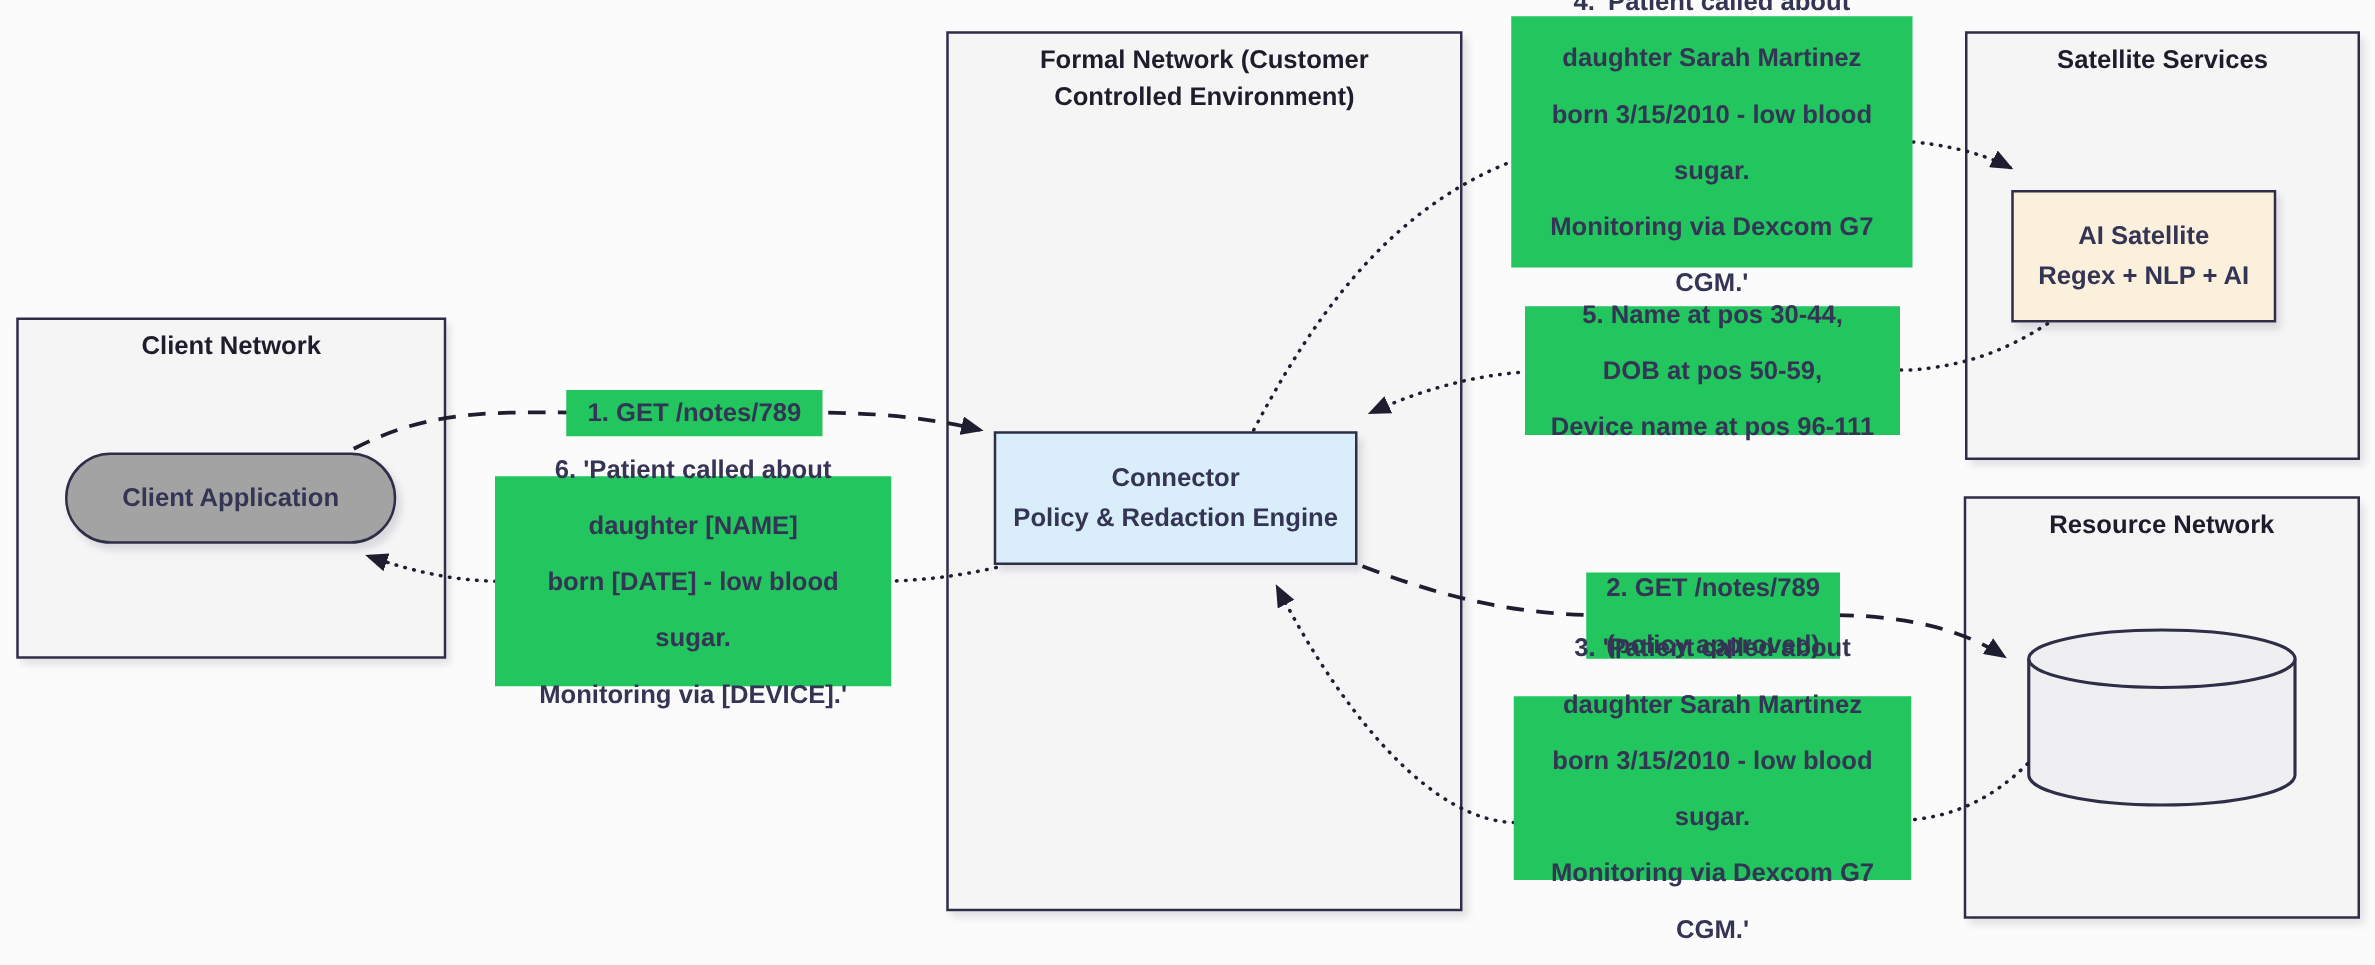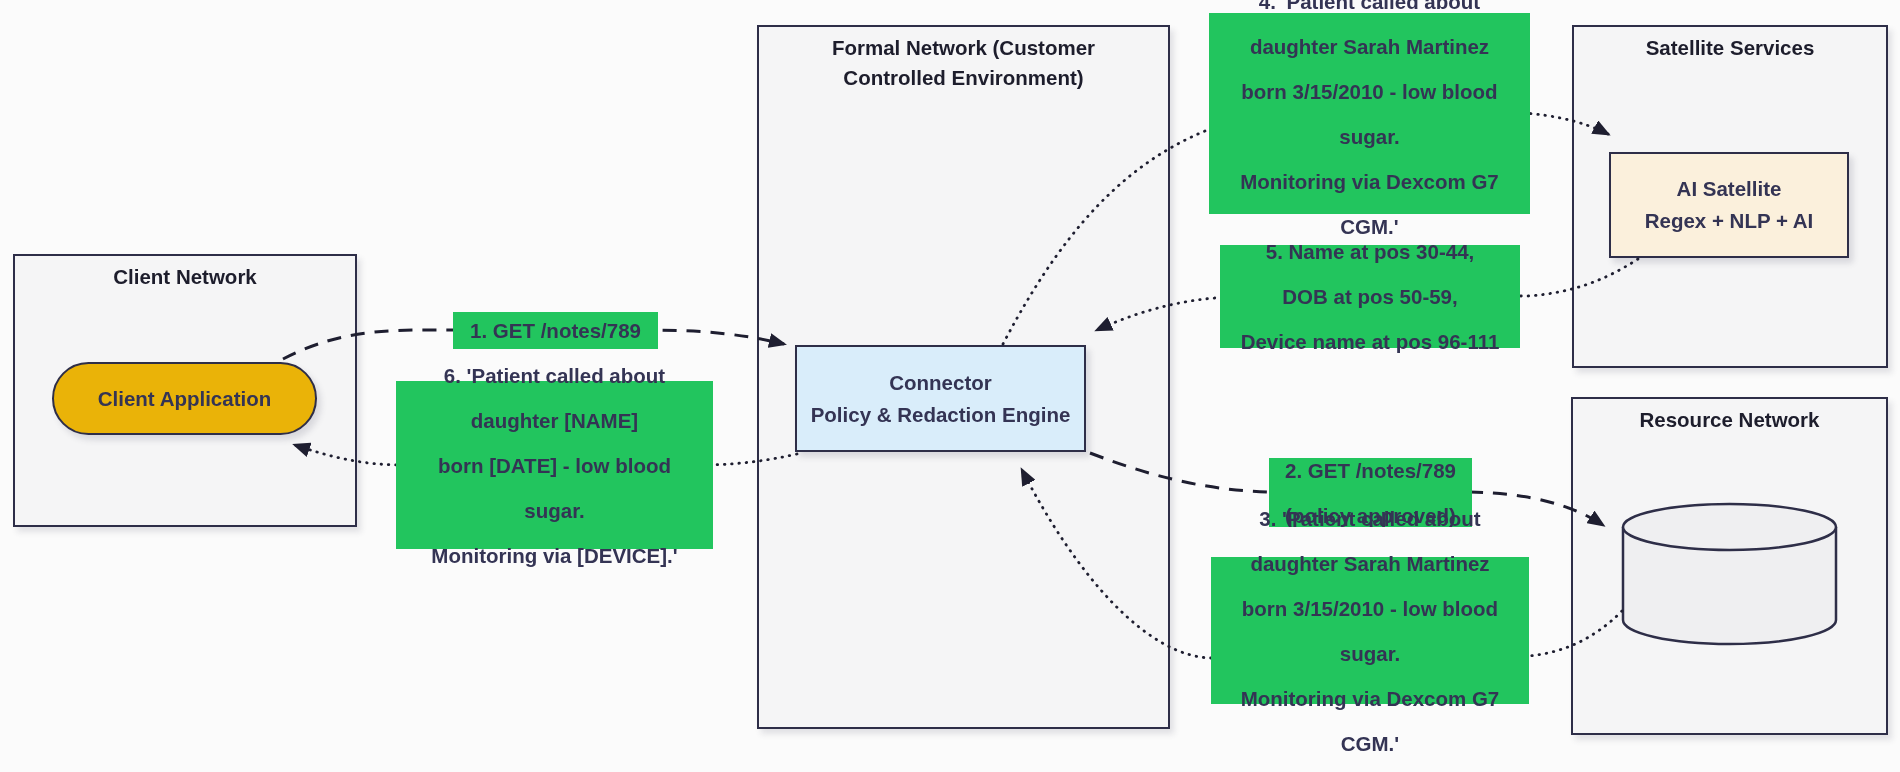--- a/index.html
+++ b/index.html
@@ -27,21 +27,21 @@
   
   .node{
     position:absolute;z-index:3;
     border:2.5px solid #2e2e48;
     box-sizing:border-box;
     display:flex;align-items:center;justify-content:center;
     text-align:center;white-space:pre-line;
     font-size:20.5px;line-height:32px;
     box-shadow:4px 5px 6px rgba(70,70,95,0.16);
   }
-  .stadium{border-radius:37px;background:#eab308;}
+  .stadium{border-radius:37px;background:#a3a3a3;}
   .rect-blue{background:#d9edfa;}
   .rect-cream{background:#fbf0dc;}
   .cylinder{
     position:absolute;z-index:3;box-sizing:border-box;
   }
   .cylinder .cyl-label{
     position:absolute;top:56px;left:0;right:0;height:44px;
     display:flex;align-items:center;justify-content:center;
     font-size:20.5px;text-align:center;
   }
@@ -81,21 +81,21 @@
 
   <div class="node stadium" style="left:52px;top:362px;width:265px;height:73px;">
     <span>Client Application</span>
   </div>
 
   <div class="node rect-blue" style="left:795px;top:345px;width:291px;height:107px;">
     <span>Connector
 Policy &amp; Redaction Engine</span>
   </div>
 
-  <div class="node rect-cream" style="left:1609px;top:152px;width:240px;height:106px;">
+  <div class="node rect-cream" style="left:1609px;top:152px;width:212px;height:106px;">
     <span>AI Satellite
 Regex + NLP + AI</span>
   </div>
 
   <div class="cylinder" style="left:1620px;top:501px;width:219px;height:148px;">
     <svg width="219" height="148" viewBox="0 0 219 148">
       <path d="M 3,26 L 3,119 A 106.5,24 0 0 0 216,119 L 216,26" fill="#efeff1" stroke="#2e2e48" stroke-width="2.5"></path>
       <ellipse cx="109.5" cy="26" rx="106.5" ry="23" fill="#efeff1" stroke="#2e2e48" stroke-width="2.5"></ellipse>
     </svg>
   </div>

